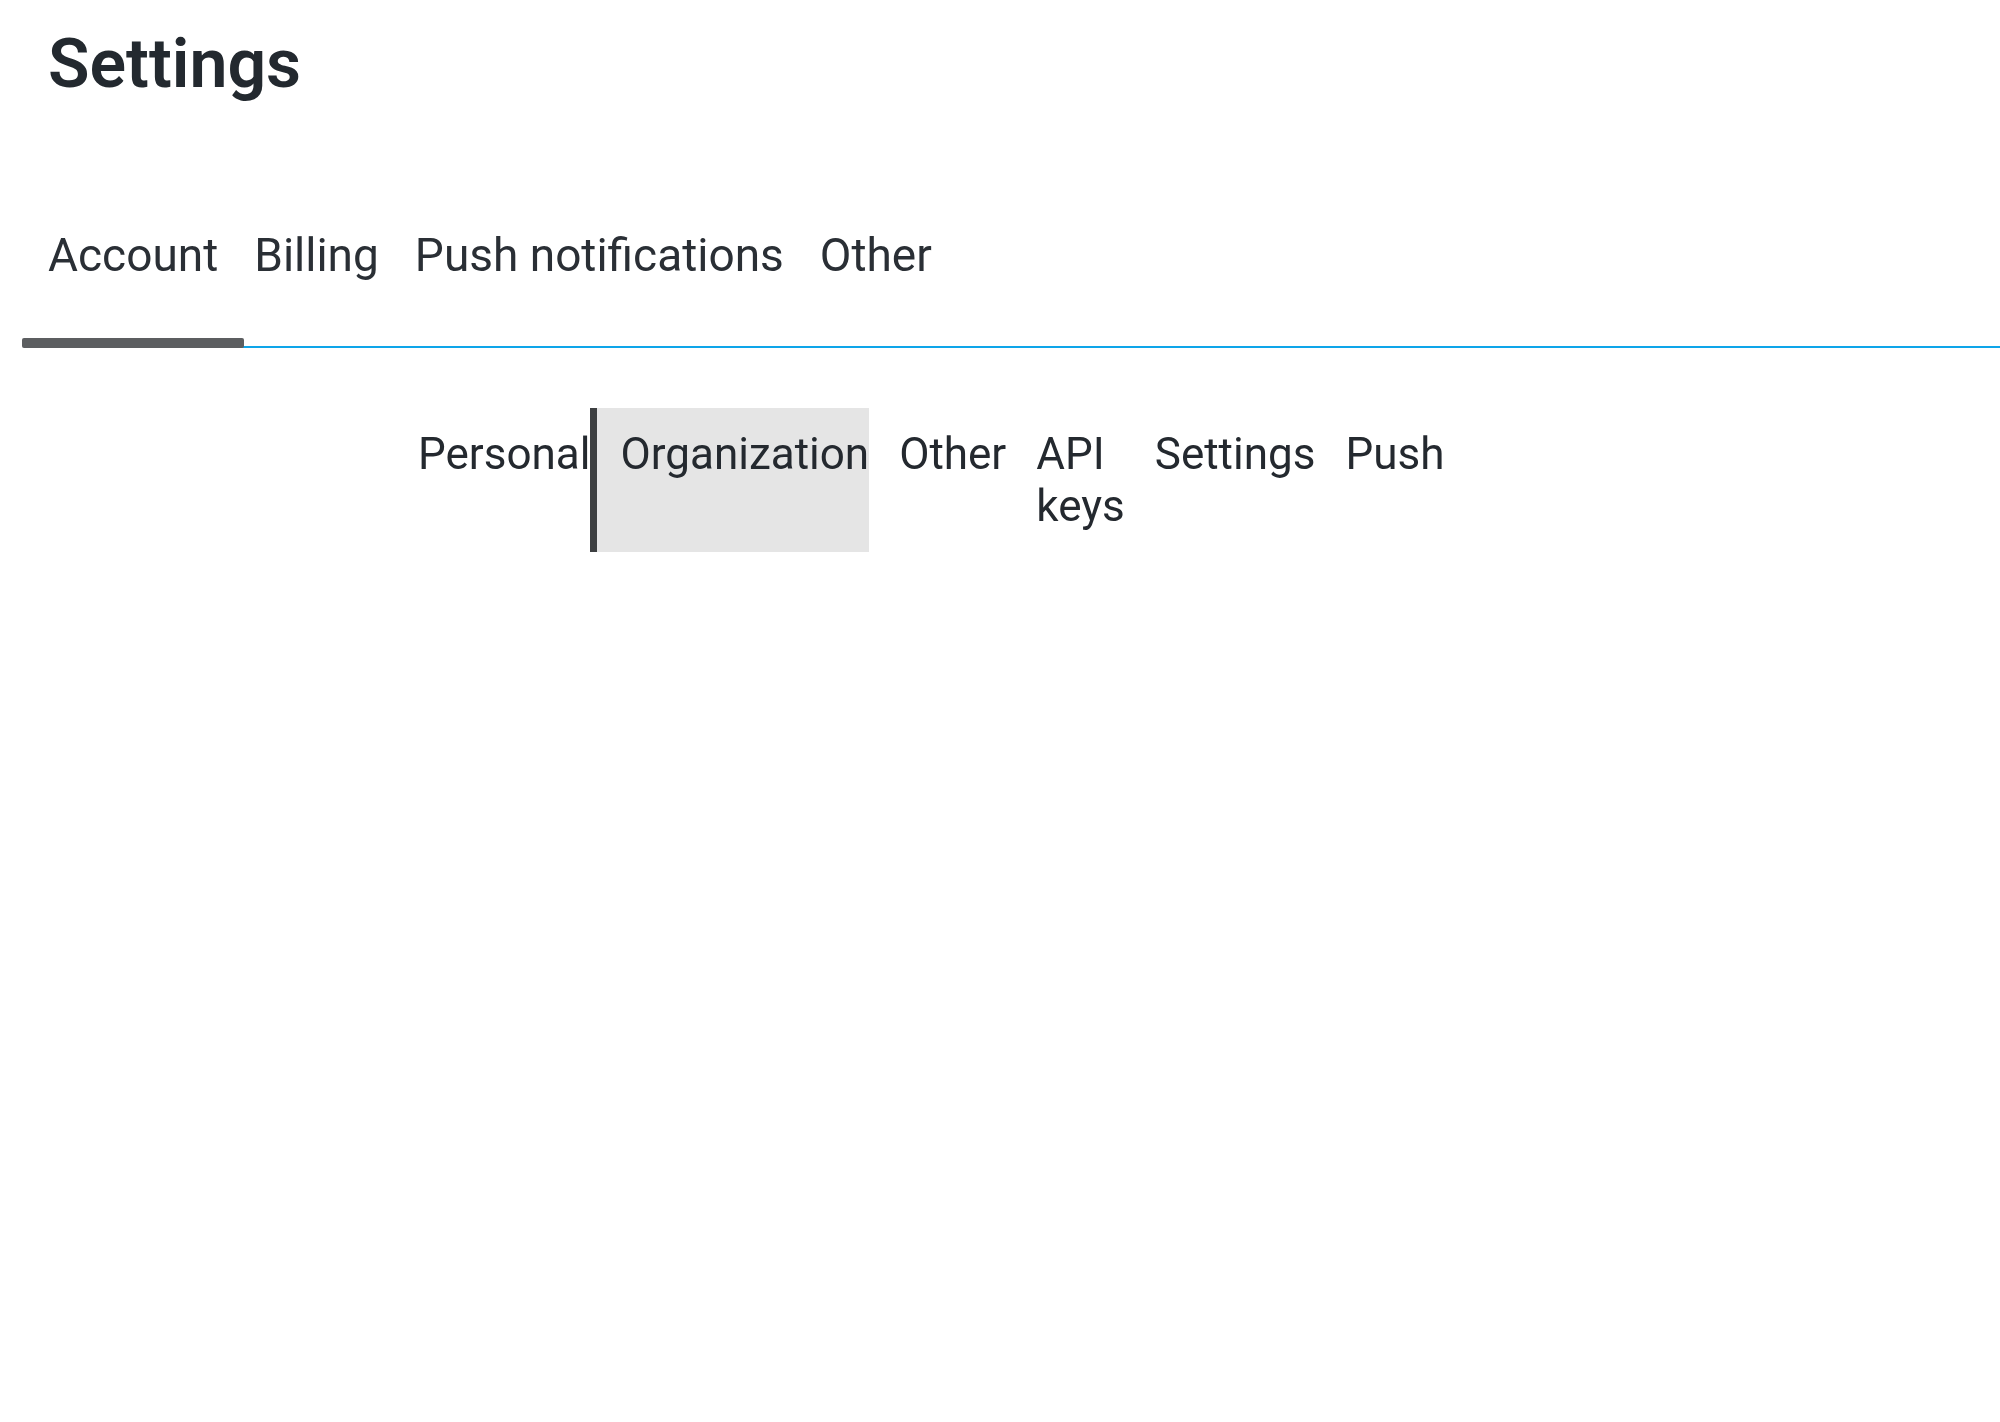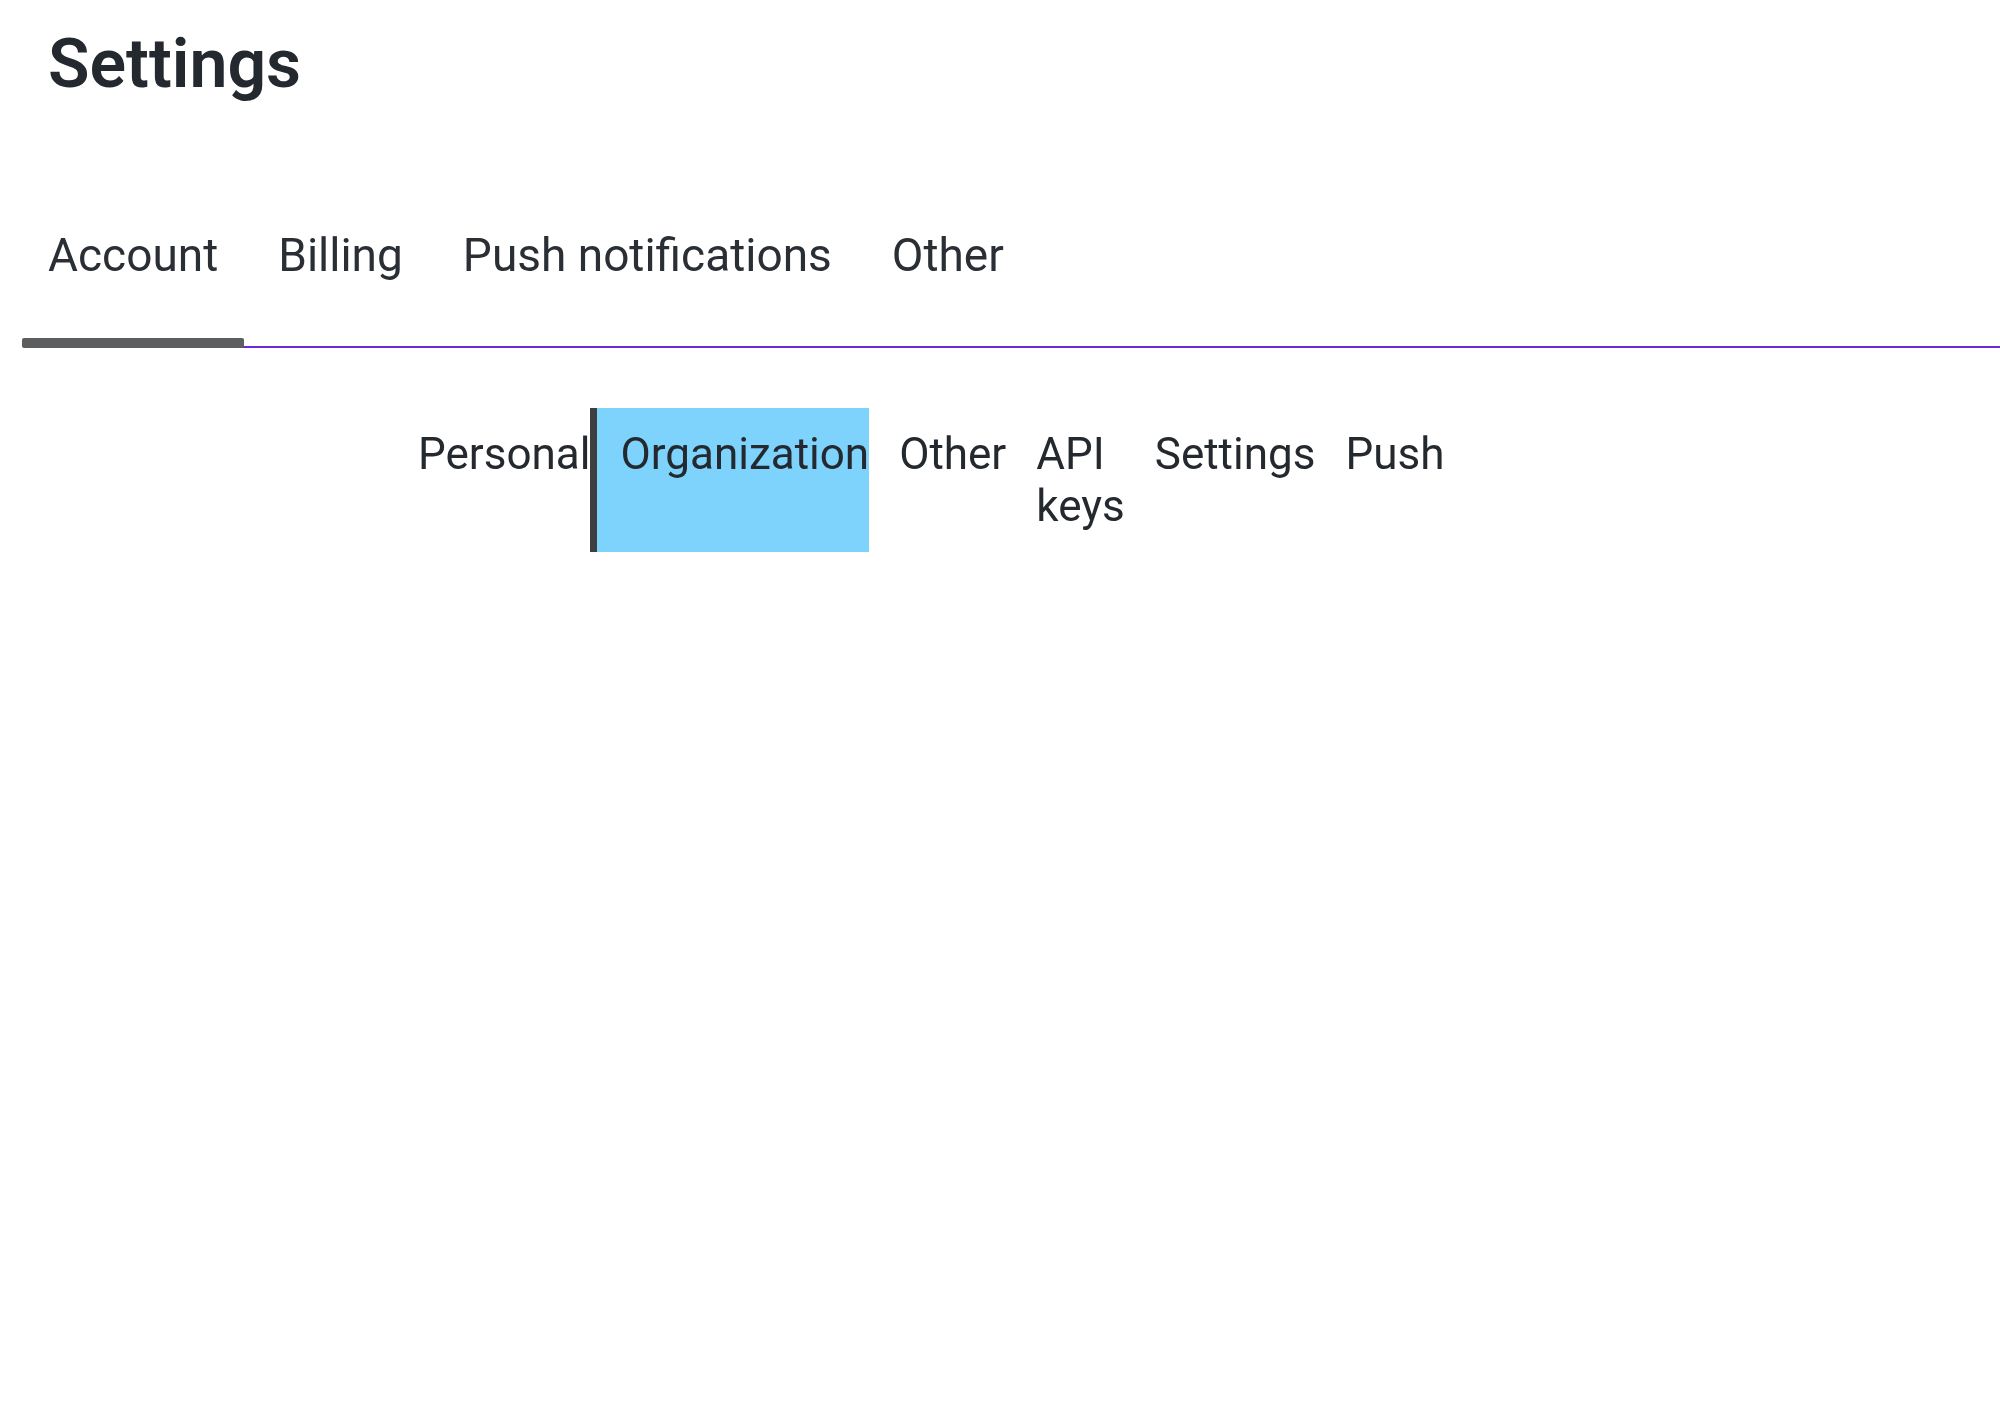--- a/index.html
+++ b/index.html
@@ -19,22 +19,22 @@
       padding-left: 48px;
     }
     .page-title {
       font-size: 68px;
       font-weight: 600;
       color: #23292f;
       margin-bottom: 116px;
     }
     .tabs {
       display: flex;
-      gap: 60px;
-      border-bottom: 2px solid #6d28d9;
+      gap: 36px;
+      border-bottom: 2px solid #0ea5e9;
       position: relative;
     }
     .tab {
       font-size: 46px;
       font-weight: 400;
       color: #2a2f35;
       padding: 8px 0 64px 0;
       cursor: pointer;
       position: relative;
     }
@@ -60,21 +60,21 @@
     .sidebar-item {
       font-size: 44px;
       font-weight: 400;
       color: #24292f;
       padding: 20px 0 20px 30px;
       cursor: pointer;
       position: relative;
       margin-bottom: 8px;
     }
     .sidebar-item.selected {
-      background: #7dd3fc;
+      background: #e5e5e5;
     }
     .sidebar-item.selected::before {
       content: "";
       position: absolute;
       left: 0;
       top: 0;
       bottom: 0;
       width: 7px;
       background: #3d3f41;
     }

